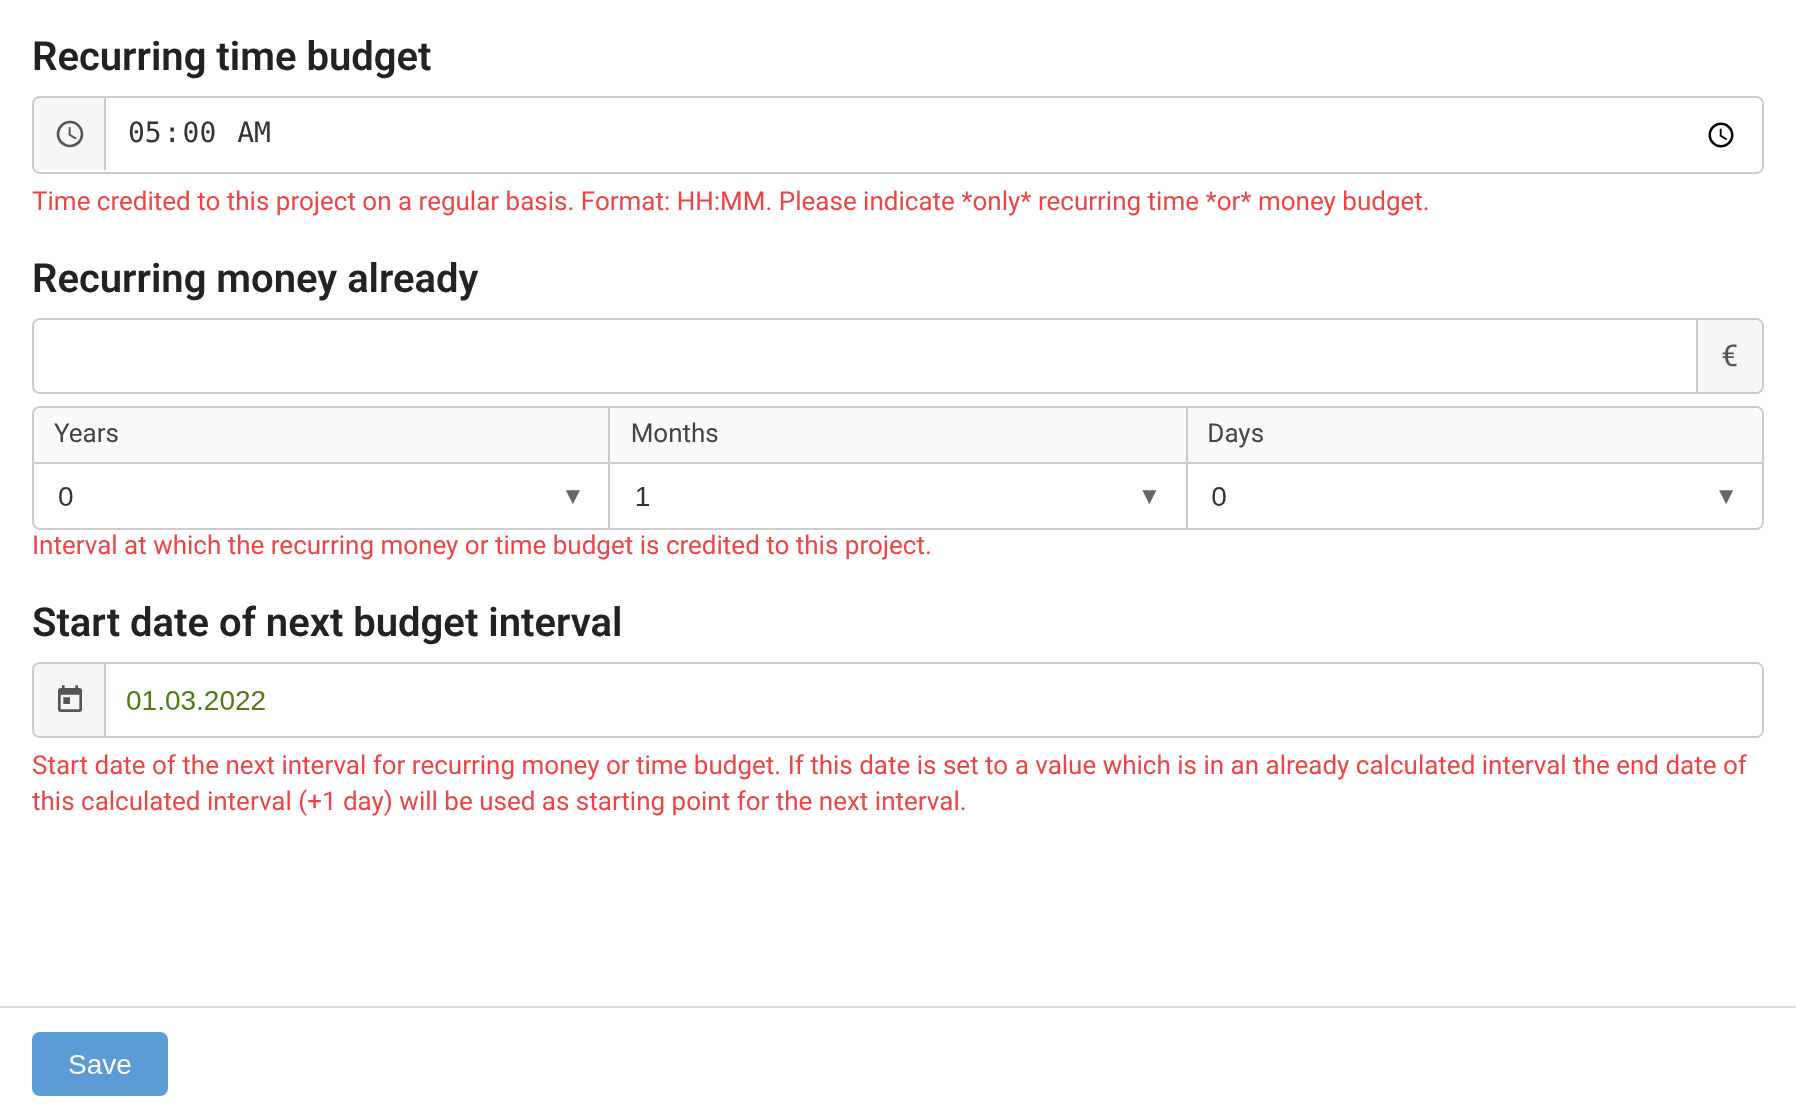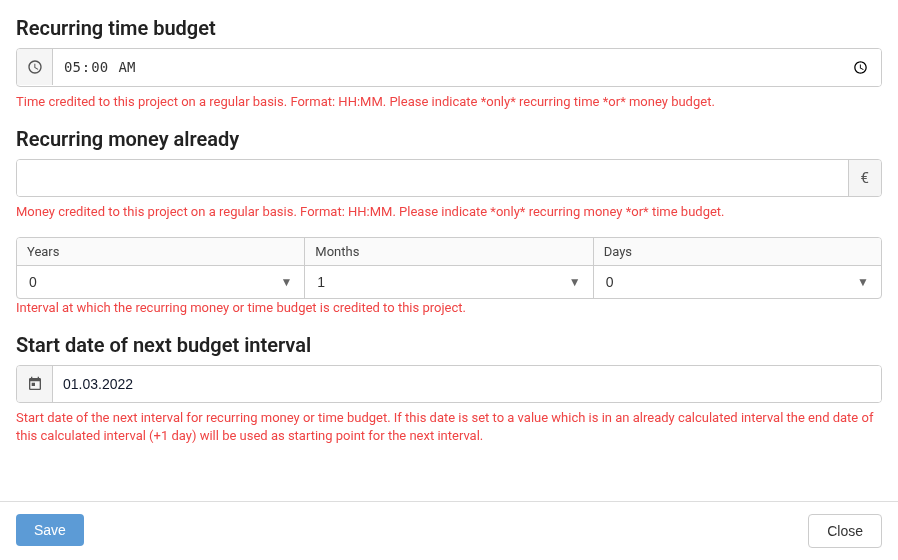--- a/index.html
+++ b/index.html
@@ -160,29 +160,29 @@
       overflow: hidden;
       margin-bottom: 6px;
     }
 
     .date-input-row input[type="text"] {
       flex: 1;
       border: none;
       outline: none;
       padding: 8px 10px;
       font-size: 14px;
-      color: #0f172a;
+      color: #4d7c0f;
       background: #fff;
       height: 36px;
     }
 
     .footer-bar {
       display: flex;
       justify-content: space-between;
-      align-items: flex-start;
+      align-items: flex-end;
       padding: 12px 0;
       margin-top: 8px;
       border-top: 1px solid #eee;
       position: fixed;
       bottom: 0;
       left: 0;
       right: 0;
       background: #fff;
       padding: 12px 16px;
       border-top: 1px solid #ddd;
@@ -234,21 +234,20 @@
     </div>
     <input type="time" value="05:00" style="">
   </div>
   <div class="help-text">Time credited to this project on a regular basis. Format: HH:MM. Please indicate *only* recurring time *or* money budget.</div>
 
   <div class="section-title">Recurring money already</div>
   <div class="money-input-row">
     <input type="text" value="" style="">
     <div class="input-suffix">€</div>
   </div>
-  <div class="help-text">Money credited to this project on a regular basis. Format: HH:MM. Please indicate *only* recurring money *or* time budget.</div>
 
   <div class="interval-section">
     <div class="interval-grid">
 
       <div class="interval-col">
         <div class="interval-col-header">Years</div>
         <div class="interval-select-wrapper">
           <select class="interval-select">
             <option value="0">0</option>
             <option value="1">1</option>
@@ -333,14 +332,13 @@
         <path d="M19 3h-1V1h-2v2H8V1H6v2H5a2 2 0 00-2 2v14a2 2 0 002 2h14a2 2 0 002-2V5a2 2 0 00-2-2zm0 16H5V8h14v11zM7 10h5v5H7z"></path>
       </svg>
     </div>
     <input type="text" value="01.03.2022" style="">
   </div>
   <div class="help-text">Start date of the next interval for recurring money or time budget. If this date is set to a value which is in an already calculated interval the end date of this calculated interval (+1 day) will be used as starting point for the next interval.</div>
 </div>
 
 <div class="footer-bar">
   <button class="btn-save">Save</button>
-  <button class="btn-close">Close</button>
 </div>
 
 </body></html>

